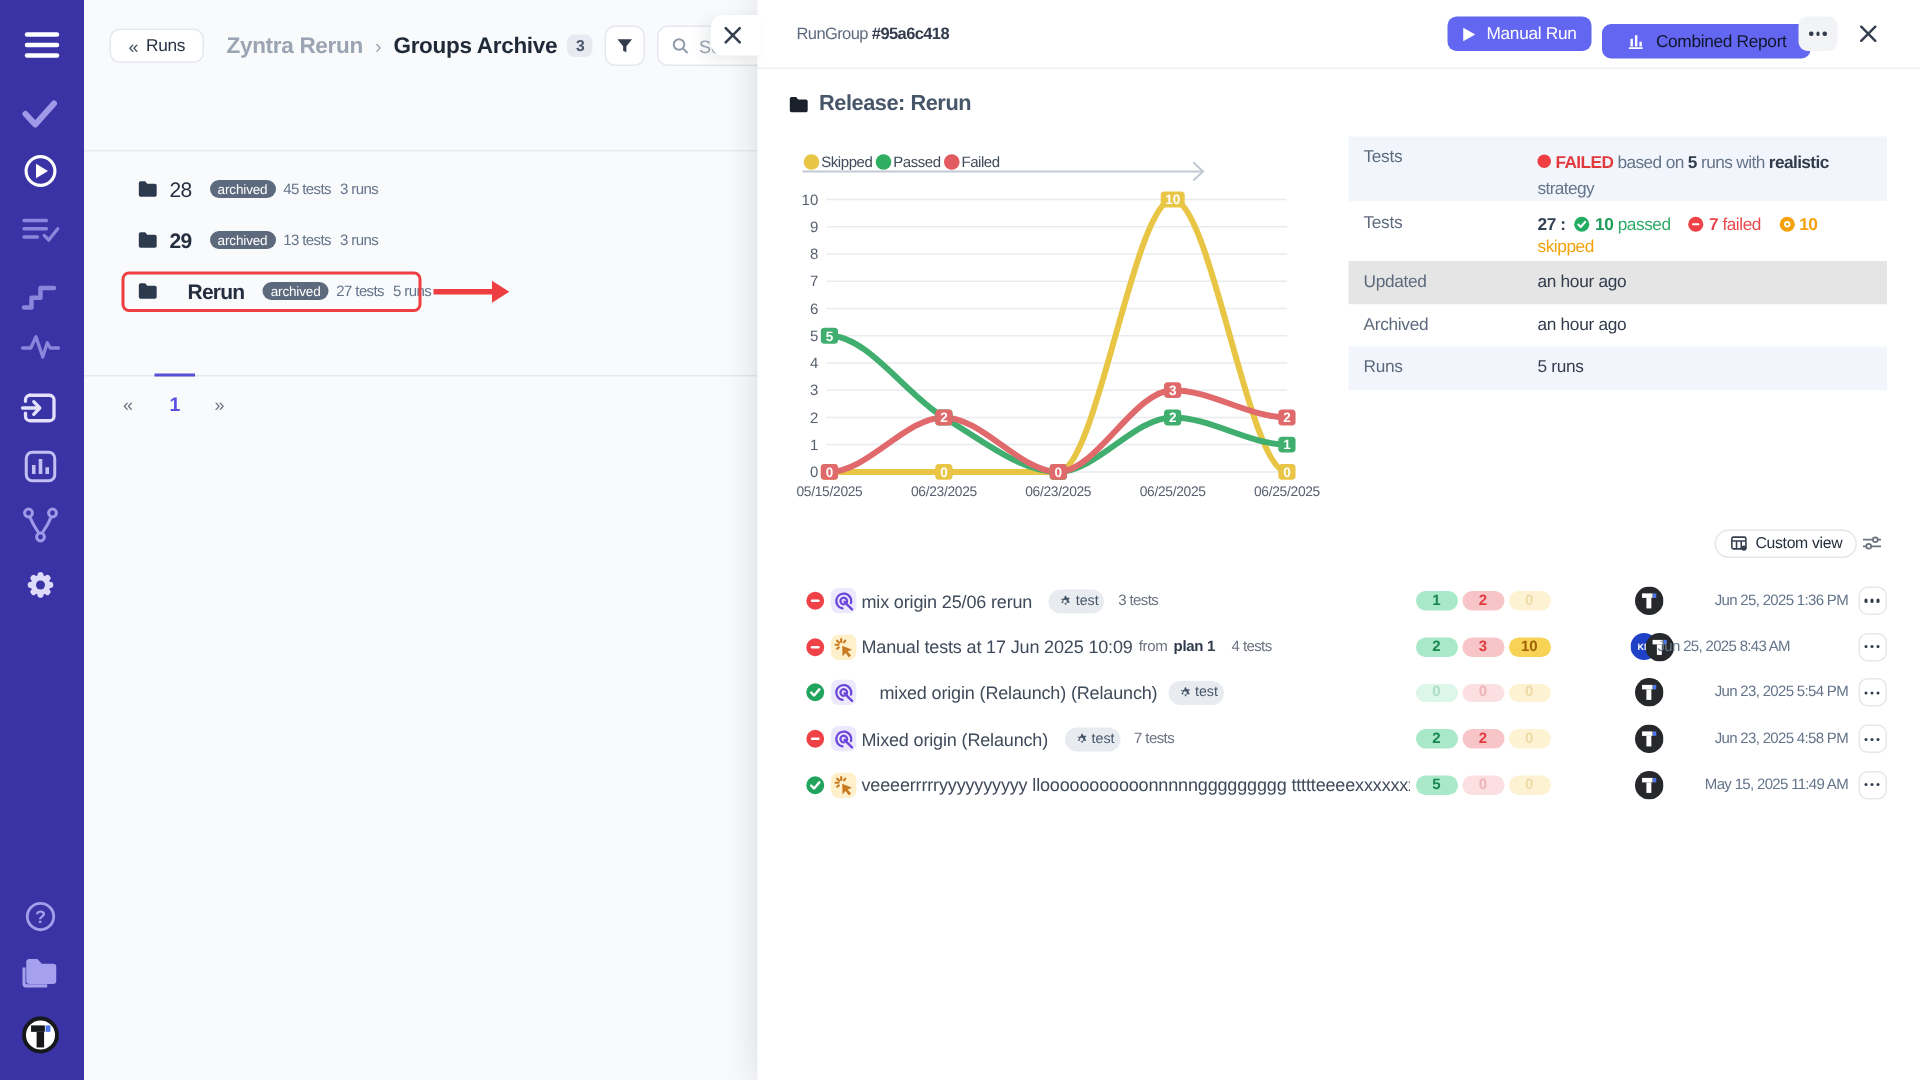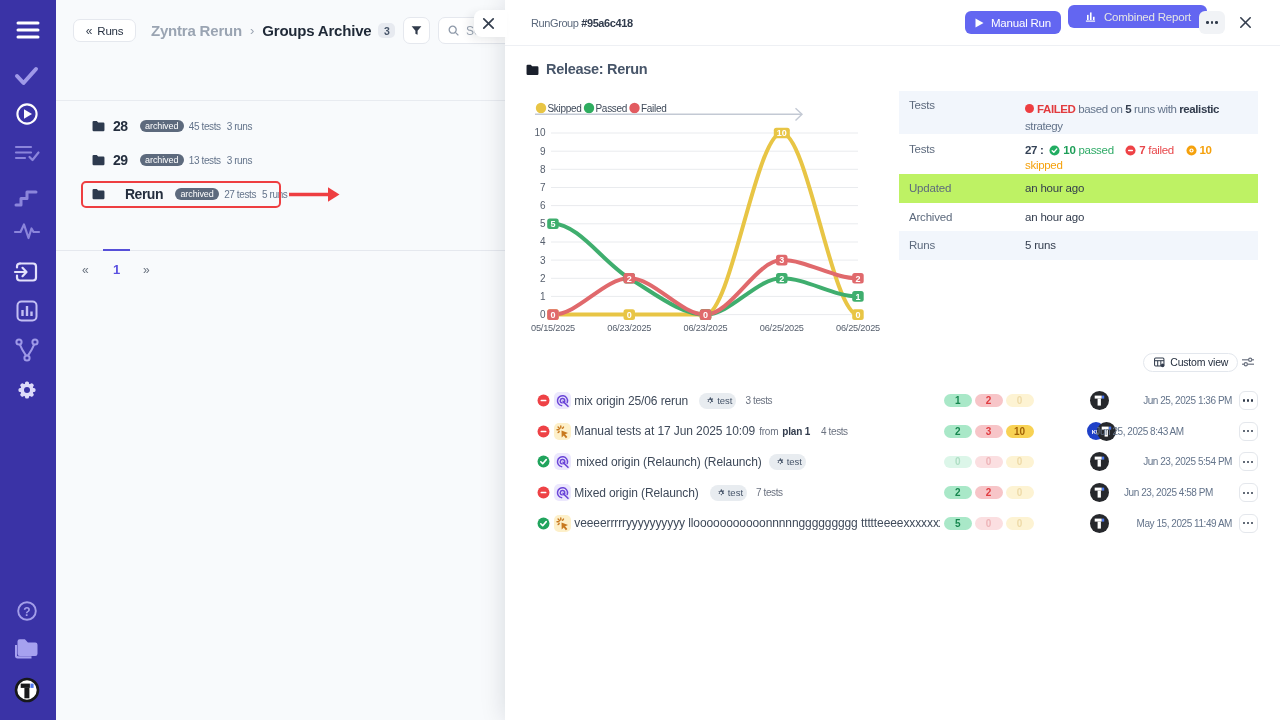--- a/index.html
+++ b/index.html
@@ -102,21 +102,21 @@
         <circle cx="10.5" cy="10.5" r="6.5"></circle>
         <line x1="15.5" y1="15.5" x2="21" y2="21"></line>
       </svg>
   <span style="font-size:12px;color:#9aa4b2">Se</span>
 </div>
 <div class="abs" style="left:0;top:100px;width:449px;height:1px;background:#e8ebf0"></div>
 <div class="abs" style="left:36px;top:113px;width:400px;height:26px;display:flex;align-items:center">
   <svg width="13" height="11.5" viewBox="0 0 24 20" fill="#2d3a4e" style="flex:none">
         <path d="M1 3.2 A2.2 2.2 0 0 1 3.2 1 h5.6 l2.6 3 h9.4 A2.2 2.2 0 0 1 23 6.2 v11.6 a2.2 2.2 0 0 1 -2.2 2.2 h-17.6 A2.2 2.2 0 0 1 1 17.8 Z"></path>
       </svg>
-  <span style="margin-left:8px;font-size:14px;font-weight:bold;letter-spacing:-0.5px;color:#242e3e">28</span>
+  <span style="margin-left:8px;font-size:14px;font-weight:normal;letter-spacing:-0.5px;color:#242e3e">28</span>
   <span class="pill" style="margin-left:12px;height:11.5px;padding:0 5.5px;background:#5d6a7d;color:#fff;font-size:9px;letter-spacing:-0.1px">archived</span>
   <span style="margin-left:5px;font-size:10px;letter-spacing:-0.4px;color:#64748b">45 tests</span>
   <span style="margin-left:6px;font-size:10px;letter-spacing:-0.4px;color:#64748b">3 runs</span>
 </div>
     <div class="abs" style="left:36px;top:147px;width:400px;height:26px;display:flex;align-items:center">
   <svg width="13" height="11.5" viewBox="0 0 24 20" fill="#2d3a4e" style="flex:none">
         <path d="M1 3.2 A2.2 2.2 0 0 1 3.2 1 h5.6 l2.6 3 h9.4 A2.2 2.2 0 0 1 23 6.2 v11.6 a2.2 2.2 0 0 1 -2.2 2.2 h-17.6 A2.2 2.2 0 0 1 1 17.8 Z"></path>
       </svg>
   <span style="margin-left:8px;font-size:14px;font-weight:bold;letter-spacing:-0.5px;color:#242e3e">29</span>
   <span class="pill" style="margin-left:12px;height:11.5px;padding:0 5.5px;background:#5d6a7d;color:#fff;font-size:9px;letter-spacing:-0.1px">archived</span>
@@ -153,21 +153,21 @@
       </g>
     </svg>
 <div class="abs" style="left:0;top:45px;width:775px;height:1px;background:#eef0f4"></div>
 <div class="abs" style="left:26px;top:17px;font-size:11px;letter-spacing:-0.4px;color:#5d6a7d">RunGroup <b style="color:#323c4d">#95a6c418</b></div>
 <div class="abs btn" style="left:460px;top:11px;width:96px;height:23px;background:#6366f1;color:#fff;gap:7px;border-radius:6px">
   <svg width="9" height="10" viewBox="0 0 9 10">
         <path d="M0.5 0.5 L8.5 5 L0.5 9.5 Z" fill="#fff"></path>
       </svg>
   <span style="font-size:11.5px;letter-spacing:-0.2px">Manual Run</span>
 </div>
-<div class="abs btn" style="left:563px;top:5px;width:139px;height:23px;background:#6366f1;color:#e5e5e5;gap:7px;border-radius:6px">
+<div class="abs btn" style="left:563px;top:16px;width:139px;height:23px;background:#6366f1;color:#0f172a;gap:7px;border-radius:6px">
   <svg width="13" height="13" viewBox="0 0 24 24" fill="none" stroke="#fff">
         <line x1="3.5" y1="20.5" x2="20.5" y2="20.5" stroke-width="2.2"></line>
         <line x1="7" y1="18.5" x2="7" y2="9" stroke-width="3"></line>
         <line x1="12.5" y1="18.5" x2="12.5" y2="4.5" stroke-width="3"></line>
         <line x1="18" y1="18.5" x2="18" y2="12.5" stroke-width="3"></line>
       </svg>
   <span style="font-size:11.5px;letter-spacing:-0.2px">Combined Report</span>
 </div>
 <div class="abs btn" style="left:694px;top:11px;width:26px;height:23px;background:#f1f3f6;border-radius:6px;gap:2px">
   <i class="dot" style="width:2.6px;height:2.6px"></i>
@@ -270,21 +270,21 @@
           </svg> <b style="color:#1d9e58">10</b> <span style="color:#2fab67">passed</span>&nbsp;&nbsp;&nbsp;&nbsp;<svg width="11" height="11" viewBox="0 0 24 24" style="vertical-align:-2px">
             <circle cx="12" cy="12" r="11" fill="#ee4246"></circle>
             <rect x="6.5" y="10.5" width="11" height="3" rx="1.5" fill="#fff"></rect>
           </svg> <span style="color:#e8474b"><b>7</b> failed</span>&nbsp;&nbsp;&nbsp;&nbsp;<svg width="11" height="11" viewBox="0 0 24 24" style="vertical-align:-2px">
             <circle cx="12" cy="12" r="11" fill="#f5a10c"></circle>
             <circle cx="12" cy="12" r="4.6" fill="#fff"></circle>
             <circle cx="12" cy="12" r="2" fill="#f5a10c"></circle>
           </svg> <span style="color:#f5a10c"><b>10</b><br>skipped</span>
     </div>
   </div>
-  <div style="height:29px;background:#bef264;position:relative">
+  <div style="height:29px;background:#e5e5e5;position:relative">
     <div class="abs" style="left:10px;top:8px;font-size:11.5px;letter-spacing:-0.2px;color:#5d6a7d">Updated</div>
     <div class="abs" style="left:126px;top:8px;font-size:11.5px;letter-spacing:-0.2px;color:#323c4d">an hour ago</div>
   </div>
   <div style="height:28.5px;background:#fff;position:relative">
     <div class="abs" style="left:10px;top:8px;font-size:11.5px;letter-spacing:-0.2px;color:#5d6a7d">Archived</div>
     <div class="abs" style="left:126px;top:8px;font-size:11.5px;letter-spacing:-0.2px;color:#323c4d">an hour ago</div>
   </div>
   <div style="height:29px;background:#f2f6fc;position:relative">
     <div class="abs" style="left:10px;top:8px;font-size:11.5px;letter-spacing:-0.2px;color:#5d6a7d">Runs</div>
     <div class="abs" style="left:126px;top:8px;font-size:11.5px;letter-spacing:-0.2px;color:#323c4d">5 runs</div>
@@ -379,21 +379,21 @@
 <svg class="abs" style="left:582px;top:422.2px" width="18" height="18" viewBox="0 0 18 18">
       <circle cx="9" cy="9" r="9" fill="#1f41c8"></circle>
       <text x="9" y="11.5" font-size="6" font-weight="bold" fill="#fff" text-anchor="middle" font-family="Liberation Sans">KB</text>
     </svg>
 <svg class="abs" style="left:591.5px;top:421.7px" width="19" height="19" viewBox="0 0 19 19">
       <circle cx="9.5" cy="9.5" r="9.5" fill="#26282c"></circle>
       <rect x="4.7" y="4.6" width="7" height="3" fill="#fff"></rect>
       <rect x="12" y="4.6" width="2.2" height="3" fill="#4c77ee"></rect>
       <rect x="7.6" y="7.6" width="3.3" height="7" fill="#fff"></rect>
     </svg>
-<div class="abs" style="left:571px;top:425.7px;width:127px;text-align:center;font-size:10px;letter-spacing:-0.45px;color:#64748b">Jun 25, 2025 8:43 AM</div>
+<div class="abs" style="left:600px;top:425.7px;width:127px;text-align:left;font-size:10px;letter-spacing:-0.45px;color:#64748b">Jun 25, 2025 8:43 AM</div>
 <div class="abs btn" style="left:734px;top:421.7px;width:18.5px;height:19px;background:#fff;border:1px solid #e4e7ec;border-radius:6px;gap:1.8px">
       <i class="dot"></i>
       <i class="dot"></i>
       <i class="dot"></i>
     </div>
 <div class="abs" style="left:31.8px;top:448.9px;width:403px;height:26px;display:flex;align-items:center;overflow:hidden;white-space:nowrap">
       <svg width="13" height="13" viewBox="0 0 24 24" style="flex:none">
         <circle cx="12" cy="12" r="11" fill="#21a45d"></circle>
         <polyline points="7,12.5 10.5,16 17,8.5" fill="none" stroke="#fff" stroke-width="3" stroke-linecap="round" stroke-linejoin="round"></polyline>
       </svg>
@@ -402,21 +402,21 @@
         <rect width="17" height="17" rx="5" fill="#ece8fd"></rect>
         <g transform="rotate(100 8.5 8.7)">
           <circle cx="8.5" cy="8.7" r="5" fill="none" stroke="#6b46d8" stroke-width="1.5" stroke-dasharray="24 7.4" stroke-linecap="round"></circle>
         </g>
         <g transform="rotate(100 8.5 8.7)">
           <circle cx="8.5" cy="8.7" r="2.2" fill="none" stroke="#6b46d8" stroke-width="1.5" stroke-dasharray="10.5 3.3" stroke-linecap="round"></circle>
         </g>
         <line x1="14" y1="14.3" x2="10.3" y2="10.6" stroke="#6b46d8" stroke-width="1.6" stroke-linecap="round"></line>
         <path d="M8.2 8.4 l3.4 0.8 l-2.6 2.6 Z" fill="#6b46d8"></path>
       </svg>
-      <span style="margin-left:5px;font-size:12px;letter-spacing:-0.1px;color:#3f4a5a;flex:none">mixed origin (Relaunch) (Relaunch)</span>
+      <span style="margin-left:15px;font-size:12px;letter-spacing:-0.1px;color:#3f4a5a;flex:none">mixed origin (Relaunch) (Relaunch)</span>
       <span style="width:7px;flex:none"></span>
       <span class="pill" style="height:16px;padding:0 4px 0 6px;background:#e8ecf0;color:#475569;font-size:9.5px;gap:2px;flex:none">
         <svg width="10" height="10" viewBox="0 0 24 24" fill="#475569" style="flex:none">
           <path d="M12 2.7 l1.8 0 l0.55 2.4 a7.3 7.3 0 0 1 2 1.2 l2.3-0.8 l0.9 1.55 l-1.75 1.75 a7.3 7.3 0 0 1 0 2.3 l1.75 1.75 l-0.9 1.55 l-2.3-0.8 a7.3 7.3 0 0 1 -2 1.2 l-0.55 2.4 l-1.8 0 l-0.55-2.4 a7.3 7.3 0 0 1 -2-1.2 l-2.3 0.8 l-0.9-1.55 l1.75-1.75 a7.3 7.3 0 0 1 0-2.3 L5.35 8.6 l0.9-1.55 l2.3 0.8 a7.3 7.3 0 0 1 2-1.2 Z"></path>
           <circle cx="12" cy="12" r="2.9" fill="#e8ecf0"></circle>
         </svg>
         <span>test</span>
       </span>
     </div>
 <div class="abs pill" style="left:438.7px;top:455.7px;width:28px;height:12.5px;background:#dcf6e9;color:#aedec4;font-size:10px;font-weight:bold">0</div>
@@ -464,21 +464,21 @@
     </div>
 <div class="abs pill" style="left:438.7px;top:486.4px;width:28px;height:12.5px;background:#a9e8c8;color:#17874f;font-size:10px;font-weight:bold">2</div>
     <div class="abs pill" style="left:469.6px;top:486.4px;width:28px;height:12.5px;background:#f7c5c8;color:#e03c40;font-size:10px;font-weight:bold">2</div>
     <div class="abs pill" style="left:500.5px;top:486.4px;width:28px;height:12.5px;background:#fdf3d3;color:#eedaa8;font-size:10px;font-weight:bold">0</div>
 <svg class="abs" style="left:585px;top:483.1px" width="19" height="19" viewBox="0 0 19 19">
       <circle cx="9.5" cy="9.5" r="9.5" fill="#26282c"></circle>
       <rect x="4.7" y="4.6" width="7" height="3" fill="#fff"></rect>
       <rect x="12" y="4.6" width="2.2" height="3" fill="#4c77ee"></rect>
       <rect x="7.6" y="7.6" width="3.3" height="7" fill="#fff"></rect>
     </svg>
-<div class="abs" style="left:600px;top:487.1px;width:127px;text-align:center;font-size:10px;letter-spacing:-0.45px;color:#64748b">Jun 23, 2025 4:58 PM</div>
+<div class="abs" style="left:600px;top:487.1px;width:127px;text-align:right;font-size:10px;letter-spacing:-0.45px;color:#64748b">Jun 23, 2025 4:58 PM</div>
 <div class="abs btn" style="left:734px;top:483.1px;width:18.5px;height:19px;background:#fff;border:1px solid #e4e7ec;border-radius:6px;gap:1.8px">
       <i class="dot"></i>
       <i class="dot"></i>
       <i class="dot"></i>
     </div>
 <div class="abs" style="left:31.8px;top:510.3px;width:403px;height:26px;display:flex;align-items:center;overflow:hidden;white-space:nowrap">
       <svg width="13" height="13" viewBox="0 0 24 24" style="flex:none">
         <circle cx="12" cy="12" r="11" fill="#21a45d"></circle>
         <polyline points="7,12.5 10.5,16 17,8.5" fill="none" stroke="#fff" stroke-width="3" stroke-linecap="round" stroke-linejoin="round"></polyline>
       </svg>

